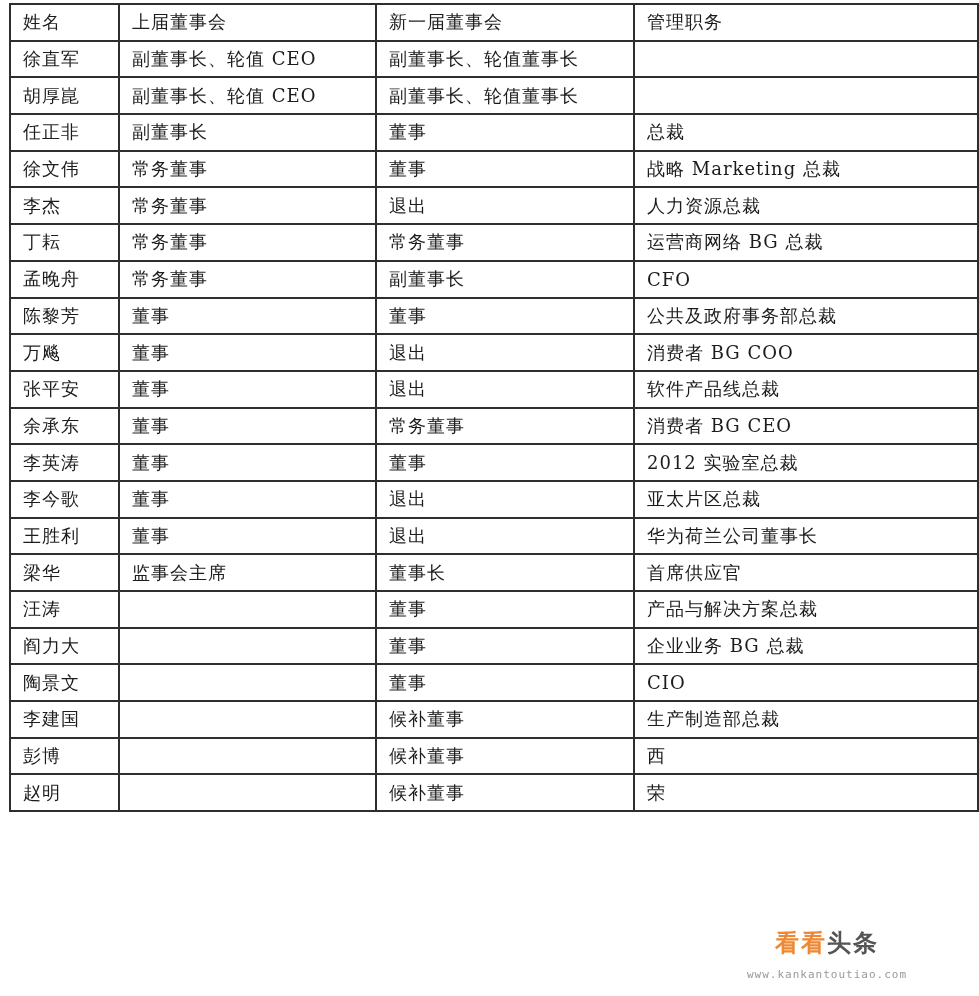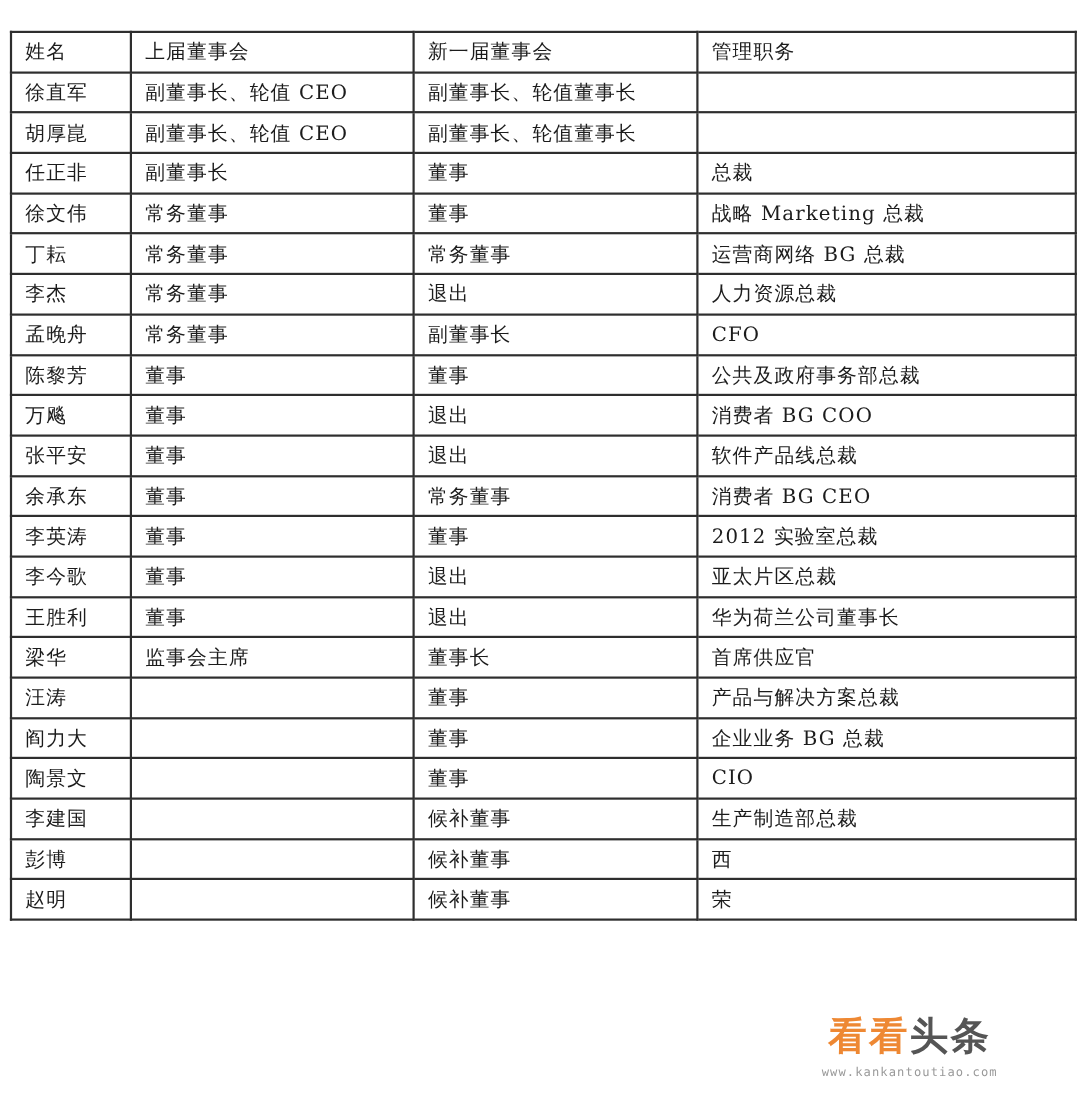--- a/index.html
+++ b/index.html
@@ -17,21 +17,20 @@
     height: 996px;
     background: #ffffff;
   }
   table.board-table {
     position: absolute;
     left: 9px;
     top: 3px;
     width: 968px;
     border-collapse: collapse;
     table-layout: fixed;
-    margin-top: 25px;
   }
   table.board-table th,
   table.board-table td {
     border: 2px solid #2e2e2e;
     height: 34.7px;
     padding: 0 6px 0 12px;
     font-size: 18px;
     font-weight: normal;
     color: #1c1c1c;
     text-align: left;
@@ -54,21 +53,21 @@
     background: #ffffff;
     display: flex;
     flex-direction: column;
     align-items: center;
     justify-content: center;
     z-index: 5;
   }
   .wm-logo {
     font-family: "DejaVu Sans", "Liberation Sans", sans-serif;
     font-weight: bold;
-    font-size: 35px;
+    font-size: 24px;
     line-height: 26px;
     letter-spacing: 2px;
     white-space: nowrap;
   }
   .wm-logo .wm-kankan { color: #ee8833; }
   .wm-logo .wm-toutiao { color: #555555; }
   .wm-url {
     font-family: "DejaVu Sans Mono", "Liberation Mono", monospace;
     font-size: 11px;
     line-height: 13px;
@@ -117,30 +116,30 @@
           <td>董事</td>
           <td>总裁</td>
         </tr>
         <tr>
           <td>徐文伟</td>
           <td>常务董事</td>
           <td>董事</td>
           <td>战略 Marketing 总裁</td>
         </tr>
         <tr>
+          <td>李杰</td>
+          <td>常务董事</td>
+          <td>退出</td>
+          <td>人力资源总裁</td>
+        </tr>
+        <tr>
           <td>丁耘</td>
           <td>常务董事</td>
           <td>常务董事</td>
           <td>运营商网络 BG 总裁</td>
-        </tr>
-        <tr>
-          <td>李杰</td>
-          <td>常务董事</td>
-          <td>退出</td>
-          <td>人力资源总裁</td>
         </tr>
         <tr>
           <td>孟晚舟</td>
           <td>常务董事</td>
           <td>副董事长</td>
           <td>CFO</td>
         </tr>
         <tr>
           <td>陈黎芳</td>
           <td>董事</td>

